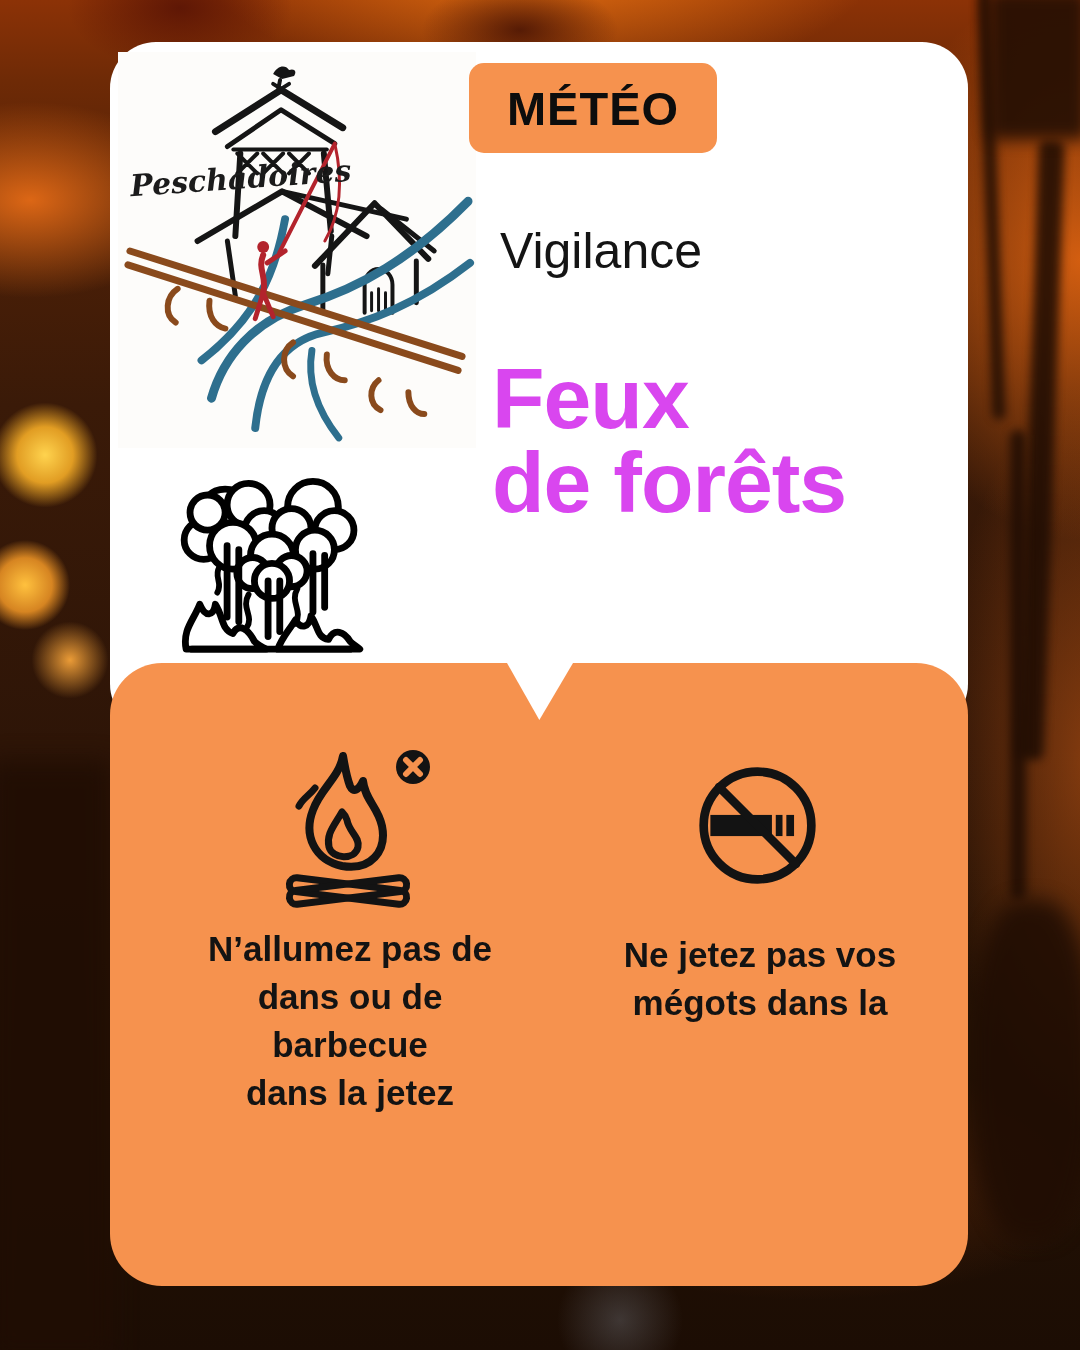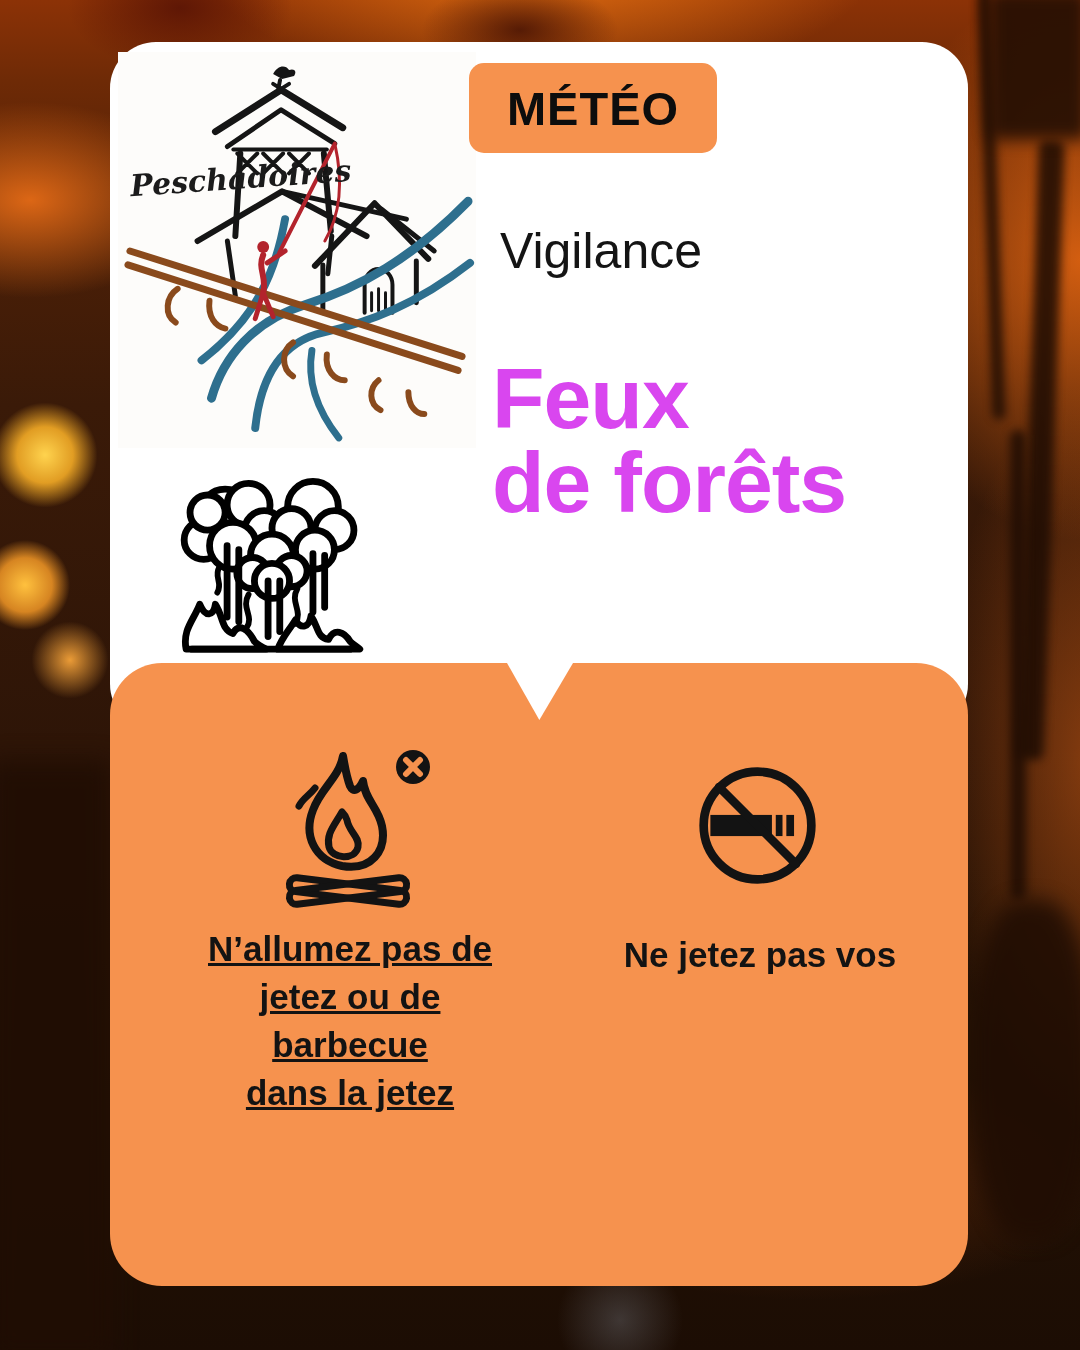--- a/index.html
+++ b/index.html
@@ -54,21 +54,21 @@
   
   .panel{position:absolute;left:110px;top:663px;width:858px;height:623px;border-radius:52px;}
   .notch{position:absolute;left:507px;top:663px;width:66px;height:57px;background:#ffffff;
         clip-path:polygon(0 0,100% 0,49% 100%);}
 
   .warn-icon-left{position:absolute;left:285px;top:748px;}
   .warn-icon-right{position:absolute;left:695px;top:763px;}
 
   .warn-text{position:absolute;width:380px;text-align:center;font-weight:700;
         font-size:35px;line-height:48px;color:#131313;}
-  .wt-left{left:160px;top:925px;text-decoration:underline;}
+  .wt-left{left:160px;top:925px;}
   .wt-right{left:570px;top:925px;margin-top:6px;}
 </style>
 </head>
 <body>
 
 <div class="poster">
 
   <div class="bg">
     <div class="trunk t1"></div>
     <div class="trunk t2"></div>
@@ -198,21 +198,22 @@
   <svg class="warn-icon-right" viewBox="0 0 130 130" width="125" height="125">
     <circle cx="65" cy="65" r="56" fill="none" stroke="#131313" stroke-width="9"></circle>
     <rect x="16" y="54" width="64" height="22" fill="#131313"></rect>
     <rect x="84" y="54" width="7" height="22" fill="#131313"></rect>
     <rect x="95" y="54" width="8" height="22" fill="#131313"></rect>
     <path d="M25,25 L105,105" stroke="#131313" stroke-width="9" stroke-linecap="round"></path>
   </svg>
 
   <div class="warn-text wt-left">
     <div>N’allumez pas de</div>
-    <div>jetez ou de</div>
+    <div>dans ou de</div>
     <div>barbecue</div>
     <div>dans la jetez</div>
   </div>
   <div class="warn-text wt-right">
     <div>Ne jetez pas vos</div>
+    <div>mégots dans la</div>
   </div>
 
 </div>
 
 </body></html>

